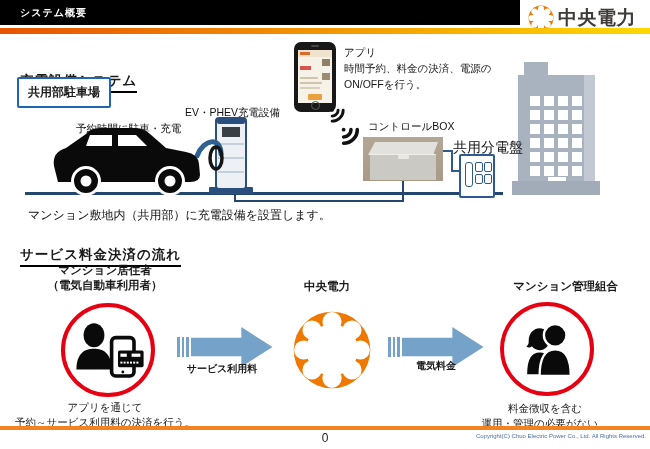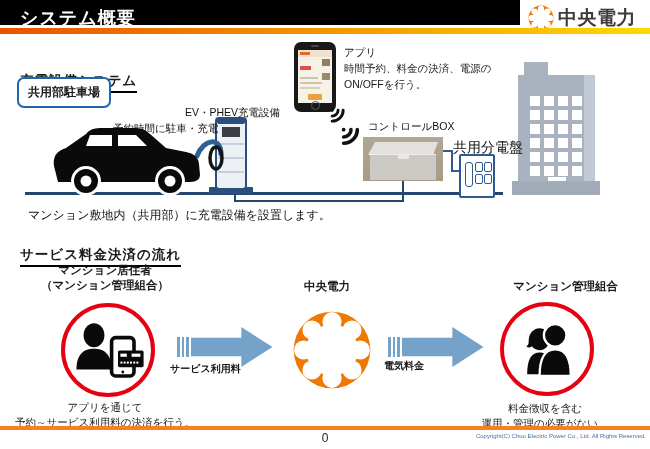--- a/index.html
+++ b/index.html
@@ -1,29 +1,29 @@
 <!DOCTYPE html>
 <html><head>
 <meta charset="utf-8">
 <style>
   html,body{margin:0;padding:0;background:#888;}
   #slide{position:relative;width:650px;height:449px;background:#fff;overflow:hidden;
     font-family:"Liberation Sans","DejaVu Sans",sans-serif;color:#1a1a1a;margin:0 auto;}
   .abs{position:absolute;}
   
   .header-bar{left:0;top:3;width:520px;height:25px;background:#000;}
-  .header-title{left:20px;top:6px;font-size:18px;font-weight:bold;color:#fff;letter-spacing:1px;}
+  .header-title{left:20px;top:6px;font-size:10px;font-weight:bold;color:#fff;letter-spacing:1px;}
   .brand{left:528px;top:5px;display:flex;align-items:center;gap:4px;}
   .brand-name{font-size:19px;font-weight:bold;color:#3e3a39;letter-spacing:.5px;}
   .grad-line{left:0;top:28px;width:650px;height:6px;
     background:linear-gradient(90deg,#e85300 0%,#f29600 50%,#ffd800 100%);}
   
   .sec-heading{font-size:13.5px;font-weight:bold;letter-spacing:1px;
     border-bottom:2px solid #000;padding-bottom:1px;}
-  .badge{background:#fff;border:2.5px solid #1f66b0;border-radius:7px;
+  .badge{background:#fff;border:2.5px solid #1f66b0;border-radius:2px;
     display:flex;align-items:center;justify-content:center;
     font-size:12px;font-weight:bold;}
   .small-label{font-size:10.5px;color:#111;white-space:nowrap;}
   
   .phone{left:294px;top:42px;width:42px;height:70px;background:#181818;border-radius:7px;}
   .phone .speaker{position:absolute;left:17px;top:3px;width:8px;height:2px;background:#474747;border-radius:2px;}
   .phone .home{position:absolute;left:17px;bottom:2px;width:7px;height:7px;border:1px solid #5a5a5a;border-radius:50%;}
   .phone .screen{position:absolute;left:4px;top:8px;width:34px;height:53px;background:#f7f2e7;overflow:hidden;}
   .scr-head{position:absolute;left:0;top:0;width:34px;height:7px;background:#efe3cd;}
   .scr-logo{position:absolute;left:2px;top:2px;width:10px;height:3px;background:#e06a2b;}
@@ -62,21 +62,21 @@
     grid-template-columns:repeat(4,10px);grid-auto-rows:10px;gap:4px;}
   .windows i{background:#fff;display:block;}
   
   .col-title{font-size:11.5px;font-weight:bold;text-align:center;line-height:15px;}
   .ring{border:4px solid #e60012;border-radius:50%;background:#fff;box-sizing:border-box;
     display:flex;align-items:center;justify-content:center;}
   .flow-arrow{display:flex;align-items:center;}
   .flow-arrow .stripe{width:2.5px;height:20px;background:#74a2c8;margin-right:2px;}
   .flow-arrow .shaft{width:82px;height:40px;background:#74a2c8;
     clip-path:polygon(0 27%,62% 27%,62% 0,100% 50%,62% 100%,62% 73%,0 73%);}
-  .arrow-label{font-size:10px;font-weight:bold;text-align:left;}
+  .arrow-label{font-size:10px;font-weight:bold;text-align:center;}
   .note{font-size:10.5px;line-height:14.5px;text-align:center;white-space:nowrap;}
   
   .footer-line{left:0;top:426px;width:650px;height:4px;background:#f58220;}
   .page-num{left:0;top:431px;width:650px;text-align:center;font-size:12px;color:#222;}
   .copyright{right:4px;top:433px;font-size:6px;color:#4a6fa5;}
   svg{display:block;}
 </style>
 </head>
 <body>
 
@@ -167,21 +167,21 @@
       <polygon points="50,23 72,23 72,34 46,34" fill="#fff"></polygon>
       <polygon points="78,23 96,23 107,34 78,34" fill="#fff"></polygon>
       <circle cx="46" cy="69" r="13.5" fill="#0a0a0a" stroke="#fff" stroke-width="3"></circle>
       <circle cx="46" cy="69" r="5.5" fill="#fff"></circle>
       <circle cx="130" cy="69" r="13.5" fill="#0a0a0a" stroke="#fff" stroke-width="3"></circle>
       <circle cx="130" cy="69" r="5.5" fill="#fff"></circle>
     </g>
   </svg>
 
   <div class="abs small-label" style="left:185px;top:106px;">EV・PHEV充電設備</div>
-  <div class="abs small-label" style="left:76px;top:122px;margin-left:37px;">予約時間に駐車・充電</div>
+  <div class="abs small-label" style="left:76px;top:122px;">予約時間に駐車・充電</div>
 
   <div class="abs phone">
     <div class="speaker"></div>
     <div class="screen">
       <div class="scr-head"></div>
         <div class="scr-logo"></div>
       <div class="scr-thumb1"></div>
         <div class="scr-thumb2"></div>
       <div class="scr-red"></div>
       <div class="scr-line1"></div>
@@ -227,21 +227,21 @@
       <i class="s3"></i>
       <i class="s4"></i>
   </div>
 
   <div class="abs small-label" style="left:28px;top:207px;font-size:12px;">マンション敷地内（共用部）に充電設備を設置します。</div>
 
   <div class="abs sec-heading" style="left:20px;top:246px;">サービス料金決済の流れ</div>
 
   <div class="abs col-title" style="left:20px;top:263px;width:170px;">
     <div>マンション居住者</div>
-    <div>（マンション管理組合）</div>
+    <div>（電気自動車利用者）</div>
   </div>
   <div class="abs col-title" style="left:277px;top:279px;width:100px;">中央電力</div>
   <div class="abs col-title" style="left:488px;top:279px;width:130px;text-align:right;">マンション管理組合</div>
 
   <div class="abs ring" style="left:61px;top:303px;width:94px;height:94px;">
     <svg width="76" height="76" viewBox="0 0 95 95">
       <ellipse cx="30" cy="29" rx="13" ry="15" fill="#0a0a0a"></ellipse>
       <path d="M8,72 C8,52 18,46 30,46 C42,46 52,52 52,72 Z" fill="#0a0a0a"></path>
       <rect x="52" y="32" width="28" height="48" rx="5" fill="#fff" stroke="#0a0a0a" stroke-width="4.5"></rect>
       <rect x="60" y="48" width="32" height="21" rx="2" fill="#0a0a0a"></rect>

